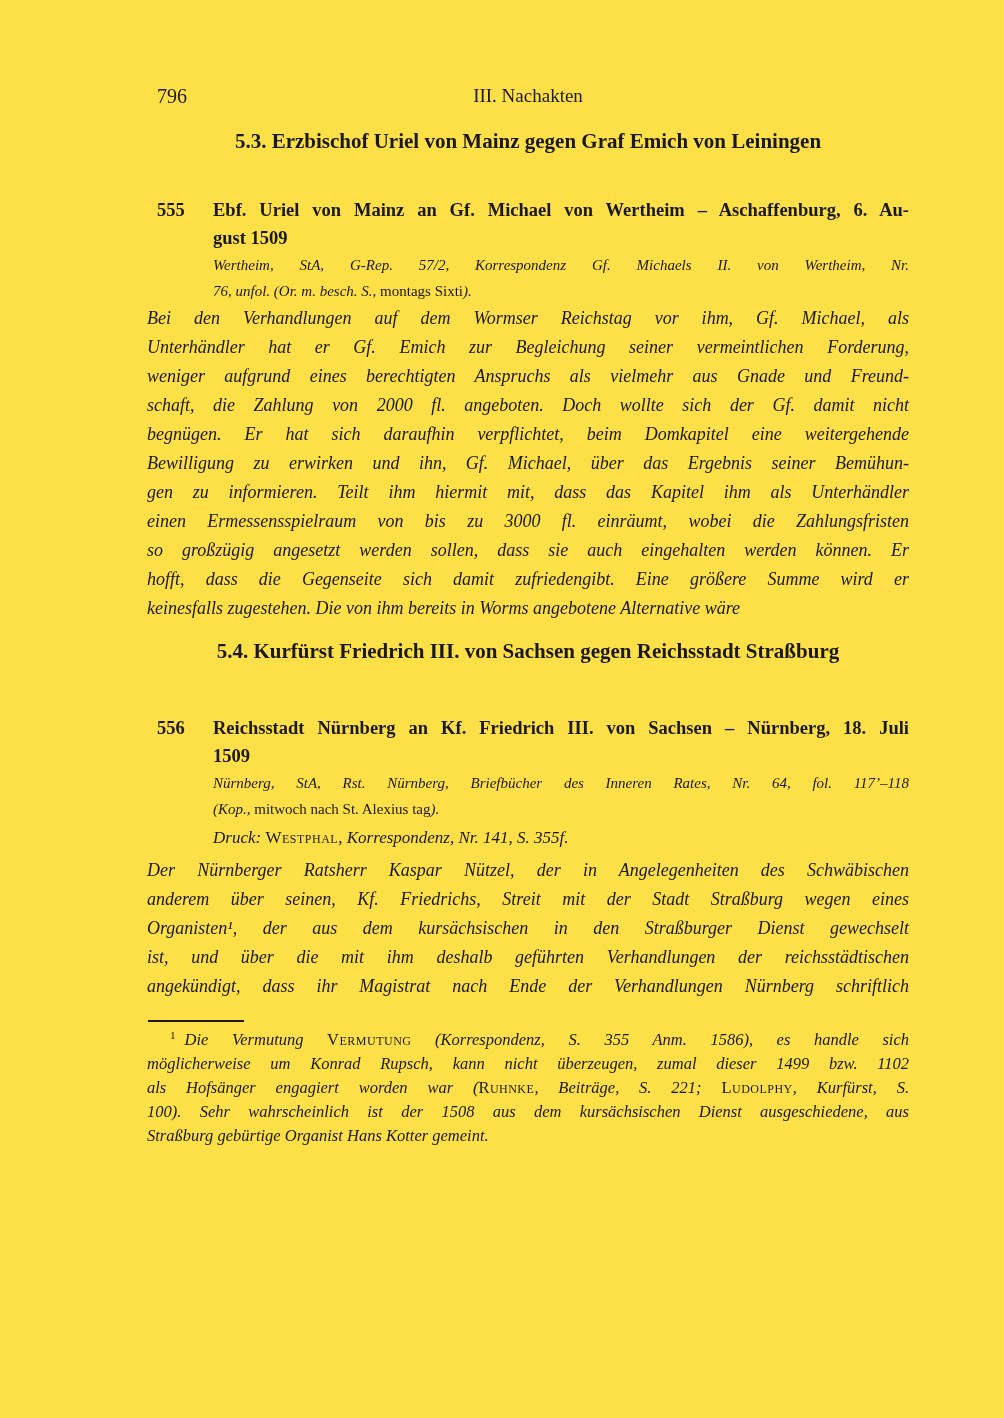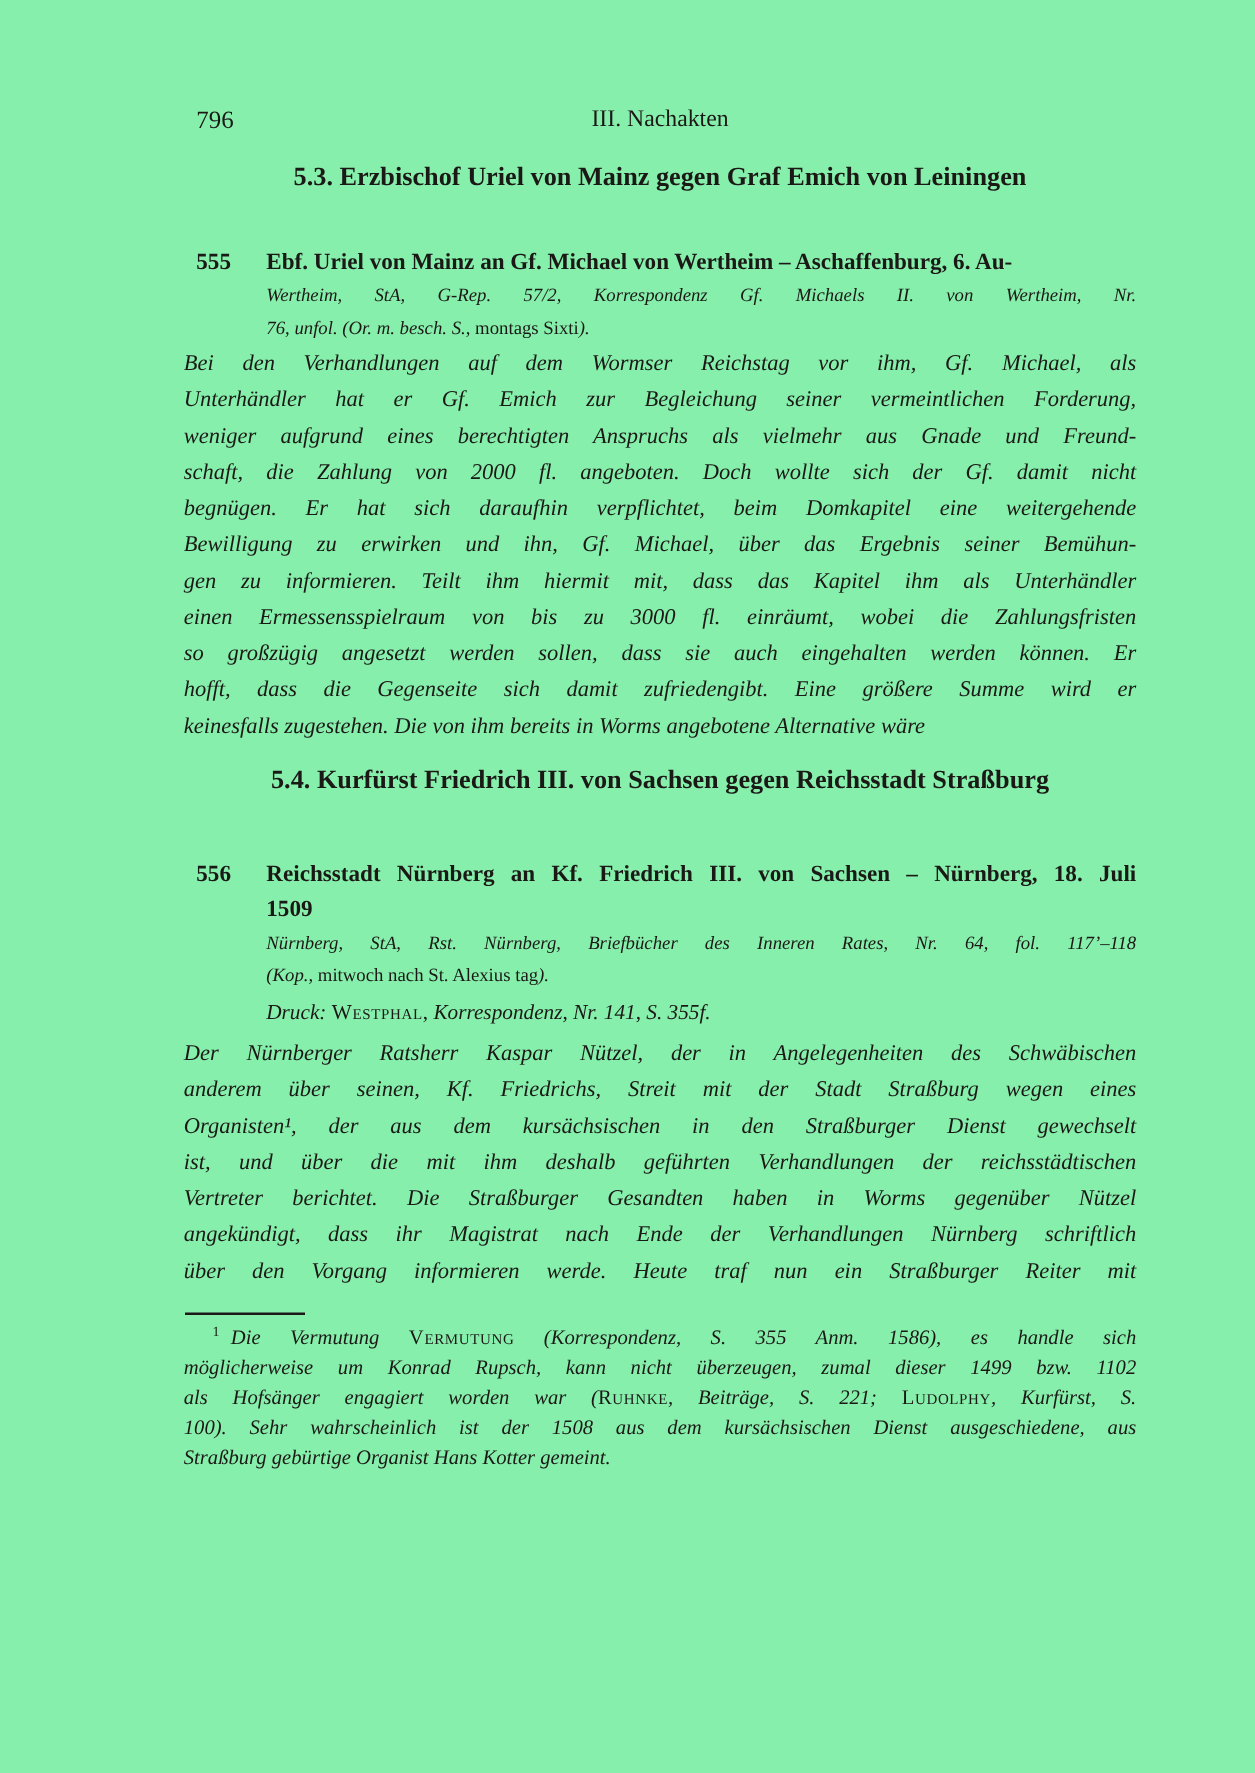--- a/index.html
+++ b/index.html
@@ -1,21 +1,21 @@
 <!DOCTYPE html>
 <html><head>
 <meta charset="utf-8">
 <style>
   html, body { margin: 0; padding: 0; background: #e8e8e8; }
   .page {
     position: relative;
     width: 1004px;
     height: 1418px;
     margin: 0 auto;
-    background: #86efac;
+    background: #fde047;
     color: #1b1916;
     font-family: "Liberation Serif", serif;
     overflow: hidden;
   }
   .content {
     position: absolute;
     left: 147px;
     top: 0;
     width: 762px;
   }
@@ -101,20 +101,21 @@
       <span class="running-head">III. Nachakten</span>
     </div>
 
     <div class="section-heading">5.3. Erzbischof Uriel von Mainz gegen Graf Emich von Leiningen</div>
 
     <section class="entry entry-555">
       <div class="entry-head">
         <span class="entry-num">555</span>
         <div class="entry-title para">
             <div class="tline">Ebf. Uriel von Mainz an Gf. Michael von Wertheim – Aschaffenburg, 6. Au-</div>
+            <div class="tline">gust 1509</div>
           </div>
       </div>
       <div class="citation para">
           <div class="tline"><span class="seg-it">Wertheim, StA, G-Rep. 57/2, Korrespondenz Gf. Michaels II. von Wertheim, Nr.</span></div>
           <div class="tline"><span class="seg-it">76, unfol. (Or. m. besch. S., </span><span class="seg-rm">montags Sixti</span><span class="seg-it">).</span></div>
         </div>
       <div class="summary para">
           <div class="tline">Bei den Verhandlungen auf dem Wormser Reichstag vor ihm, Gf. Michael, als</div>
           <div class="tline">Unterhändler hat er Gf. Emich zur Begleichung seiner vermeintlichen Forderung,</div>
           <div class="tline">weniger aufgrund eines berechtigten Anspruchs als vielmehr aus Gnade und Freund-</div>
@@ -144,23 +145,21 @@
           <div class="tline"><span class="seg-it">(Kop., </span><span class="seg-rm">mitwoch nach St. Alexius tag</span><span class="seg-it">).</span></div>
         </div>
       <div class="print-ref para">
           <div class="tline"><span class="seg-it">Druck: </span><span class="seg-sc">Westphal</span><span class="seg-rm">, </span><span class="seg-it">Korrespondenz, Nr. 141, S. 355f.</span></div>
         </div>
       <div class="summary summary-556 para" data-stretch-last="true">
           <div class="tline">Der Nürnberger Ratsherr Kaspar Nützel, der in Angelegenheiten des Schwäbischen</div>
           <div class="tline">anderem über seinen, Kf. Friedrichs, Streit mit der Stadt Straßburg wegen eines</div>
           <div class="tline">Organisten¹, der aus dem kursächsischen in den Straßburger Dienst gewechselt</div>
           <div class="tline">ist, und über die mit ihm deshalb geführten Verhandlungen der reichsstädtischen</div>
-          <div class="tline">Vertreter berichtet. Die Straßburger Gesandten haben in Worms gegenüber Nützel</div>
           <div class="tline">angekündigt, dass ihr Magistrat nach Ende der Verhandlungen Nürnberg schriftlich</div>
-          <div class="tline">über den Vorgang informieren werde. Heute traf nun ein Straßburger Reiter mit</div>
         </div>
     </section>
 
     <div class="footnote-rule"></div>
     <div class="footnote para">
         <div class="tline"><span class="seg-sup">1</span><span class="seg-it">Die Vermutung </span><span class="seg-sc">Vermutung</span><span class="seg-it"> (Korrespondenz, S. 355 Anm. 1586), es handle sich</span></div>
         <div class="tline"><span class="seg-it">möglicherweise um Konrad Rupsch, kann nicht überzeugen, zumal dieser 1499 bzw. 1102</span></div>
         <div class="tline"><span class="seg-it">als Hofsänger engagiert worden war (</span><span class="seg-sc">Ruhnke</span><span class="seg-it">, Beiträge, S. 221; </span><span class="seg-sc">Ludolphy</span><span class="seg-it">, Kurfürst, S.</span></div>
         <div class="tline"><span class="seg-it">100). Sehr wahrscheinlich ist der 1508 aus dem kursächsischen Dienst ausgeschiedene, aus</span></div>
         <div class="tline"><span class="seg-it">Straßburg gebürtige Organist Hans Kotter gemeint.</span></div>

